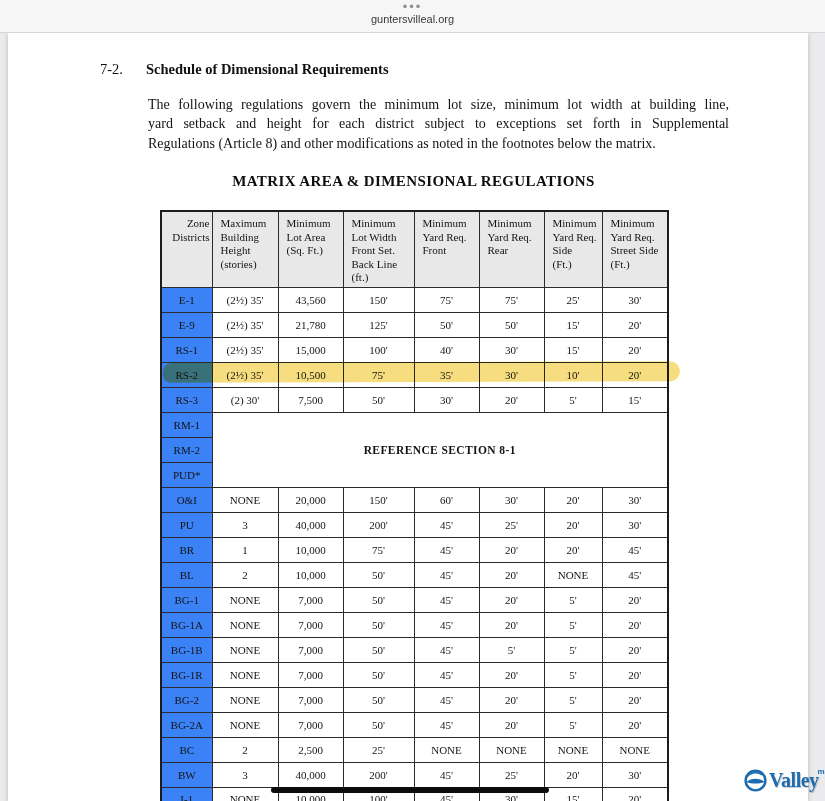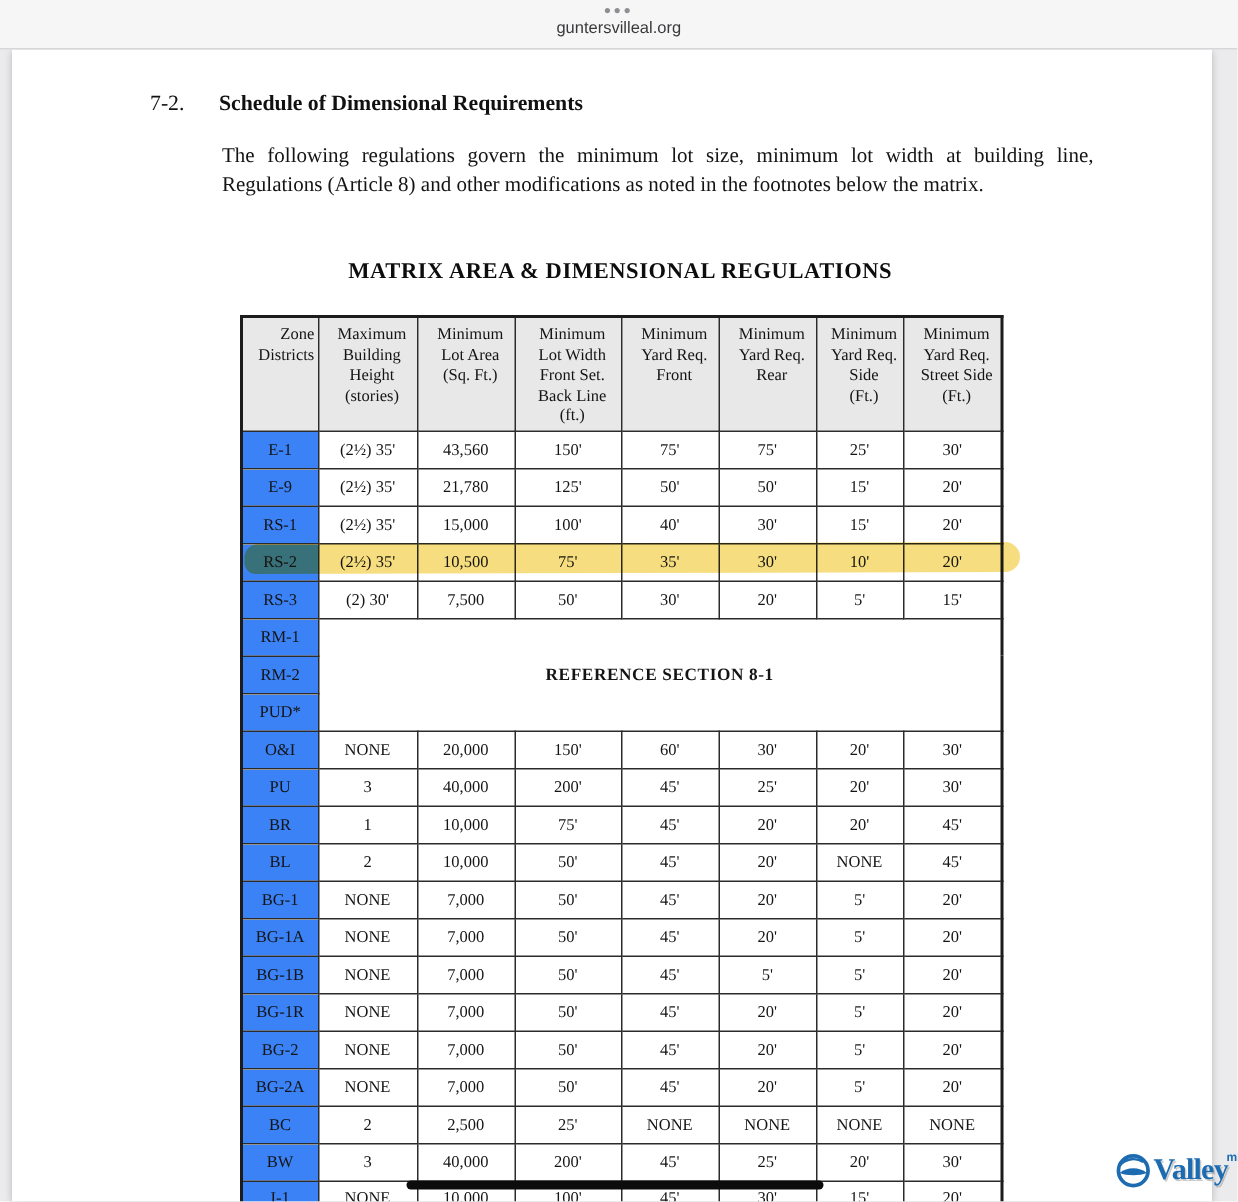--- a/index.html
+++ b/index.html
@@ -65,21 +65,21 @@
     font-size: 11px; color: #141414;
   }
   table.matrix th, table.matrix td {
     border: 1px solid #2b2b2b;
     overflow: hidden;
   }
   table.matrix thead tr { height: 75px; }
   table.matrix th {
     background: #e8e8e8;
     font-weight: normal;
-    text-align: center; vertical-align: top;
+    text-align: left; vertical-align: top;
     padding: 5px 2px 2px 8px;
     line-height: 13.5px;
     white-space: pre-line;
   }
   table.matrix th.zone-h { text-align: right; padding-left: 2px; padding-right: 2px; }
   table.matrix tbody tr { height: 25px; }
   table.matrix td { text-align: center; vertical-align: middle; padding: 0 1px; }
   table.matrix td.zone { background: #3b82f6; }
   table.matrix td.merged {
     background: #ffffff; font-weight: bold; font-size: 11.5px; letter-spacing: 0.4px;
@@ -131,20 +131,21 @@
 </div>
 
 <div class="page">
 
   <div class="sec-heading">
     <span class="sec-num">7-2.</span><span class="sec-title">Schedule of Dimensional Requirements</span>
   </div>
 
   <div class="para">
     <div class="para-line">The following regulations govern the minimum lot size, minimum lot width at building line,</div>
+    <div class="para-line">yard setback and height for each district subject to exceptions set forth in Supplemental</div>
     <div class="para-line">Regulations (Article 8) and other modifications as noted in the footnotes below the matrix.</div>
   </div>
 
   <div class="table-title">MATRIX AREA &amp; DIMENSIONAL REGULATIONS</div>
 
   <table class="matrix">
     <colgroup>
       <col style="width:51px">
         <col style="width:66px">
         <col style="width:65px">

